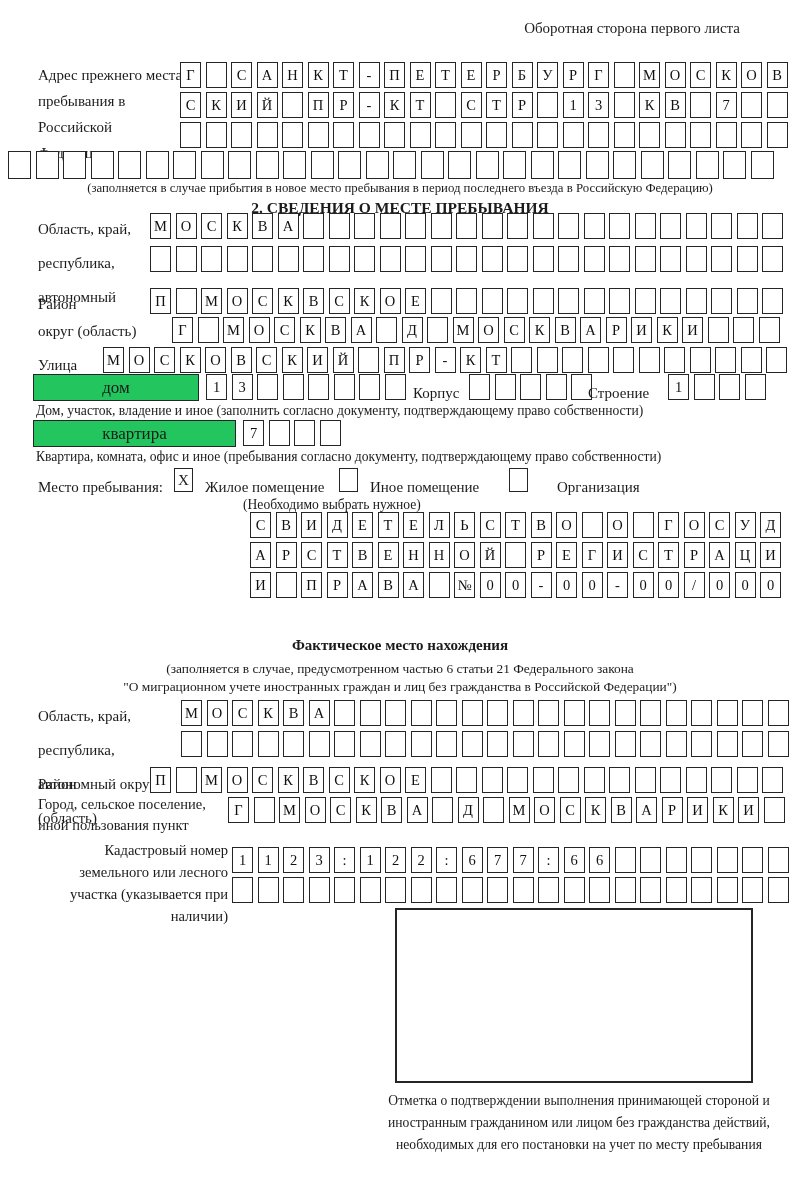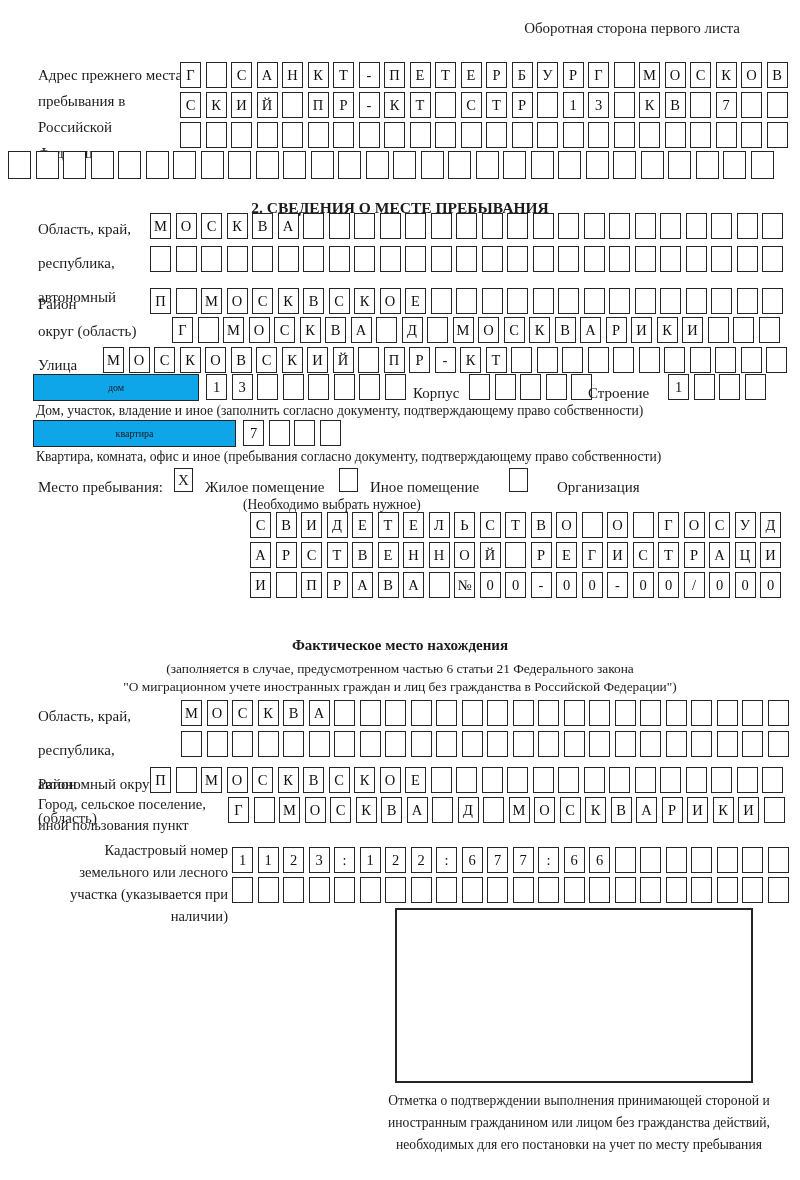--- a/index.html
+++ b/index.html
@@ -14,21 +14,21 @@
   .cellrow{position:absolute;display:flex;gap:4.5px;}
   .cell{
     width:21px;height:26px;box-sizing:border-box;border:1.6px solid #252525;
     display:flex;align-items:center;justify-content:center;
     font-size:14.5px;font-family:"Liberation Serif",serif;color:#111;flex:0 0 auto;
     background:#fff;
   }
   .cellrow.big .cell{width:23px;height:28px;}
   .widebox{
     position:absolute;box-sizing:border-box;border:1.6px solid #252525;height:27px;
-    display:flex;align-items:center;justify-content:center;font-size:10px;background:#0ea5e9;text-align:center;
+    display:flex;align-items:center;justify-content:center;font-size:17px;background:#22c55e;text-align:center;
   }
   .checkbox{
     position:absolute;width:19px;height:24px;box-sizing:border-box;border:1.6px solid #252525;
     display:flex;align-items:center;justify-content:center;font-size:15px;background:#fff;
   }
   .sect-title{font-weight:bold;font-size:15.5px;text-align:center;width:100%;}
   .center{text-align:center;width:100%;}
 </style>
 </head>
 <body>
@@ -139,20 +139,21 @@
       <span class="cell"></span>
       <span class="cell"></span>
       <span class="cell"></span>
       <span class="cell"></span>
       <span class="cell"></span>
       <span class="cell"></span>
       <span class="cell"></span>
       <span class="cell"></span>
       <span class="cell"></span>
     </div>
+  <div class="abs cap center" style="top:181px;left:0;">(заполняется в случае прибытия в новое место пребывания в период последнего въезда в Российскую Федерацию)</div>
 
   <div class="abs sect-title" style="top:199px;left:0;">2. СВЕДЕНИЯ О МЕСТЕ ПРЕБЫВАНИЯ</div>
 
   <div class="abs lbl" style="top:212px;left:38px;width:115px;">Область, край, республика, автономный округ (область)</div>
   <div class="cellrow" style="top:213px;left:150px;">
       <span class="cell">М</span>
       <span class="cell">О</span>
       <span class="cell">С</span>
       <span class="cell">К</span>
       <span class="cell">В</span>

